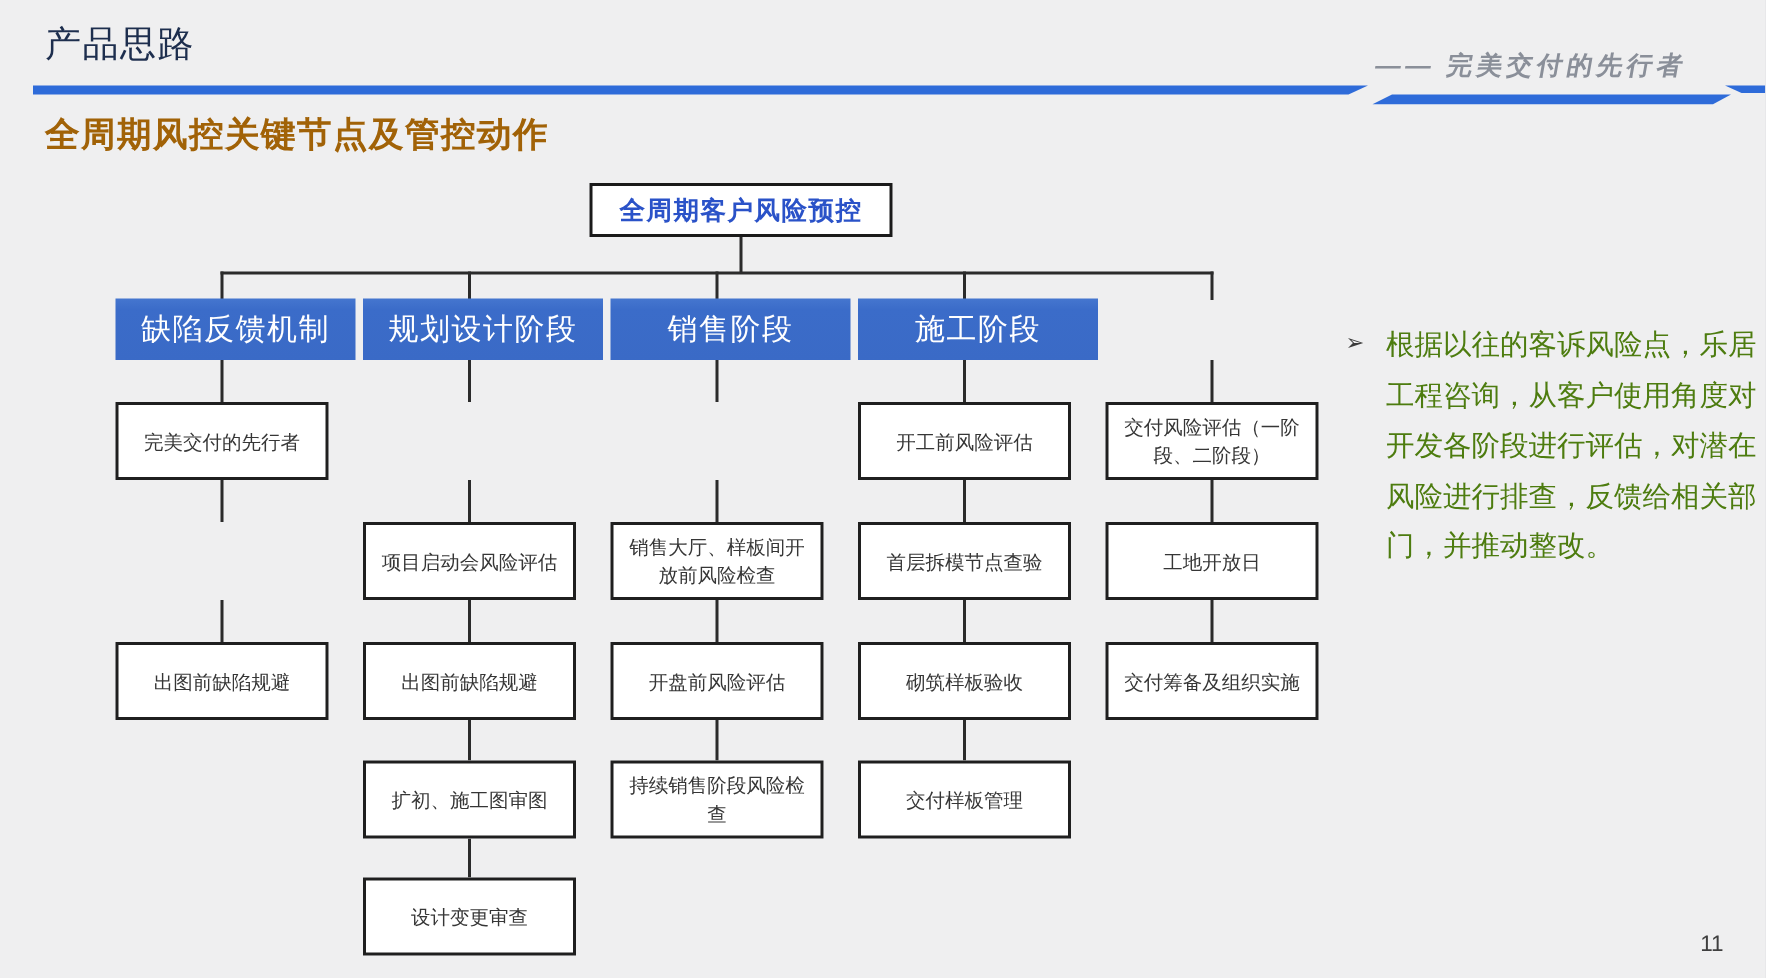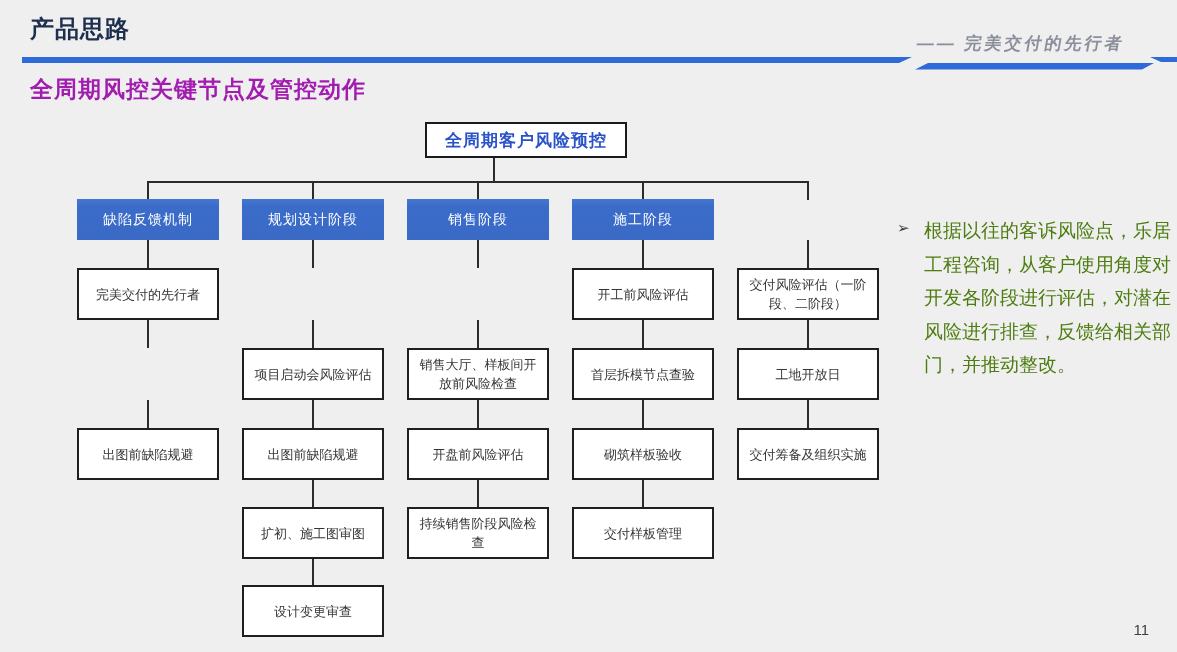--- a/index.html
+++ b/index.html
@@ -1,44 +1,44 @@
 <!DOCTYPE html>
 <html><head>
 <meta charset="utf-8">
 <style>
   html,body{margin:0;padding:0;background:#e4e4e6;}
   .stage{
     position:relative;width:1177px;height:652px;background:#EFEFF0;
     overflow:hidden;font-family:"Liberation Sans",sans-serif;
   }
   .title{
-    position:absolute;left:30px;top:13px;font-size:24px;font-weight:700;
+    position:absolute;left:30px;top:13px;font-size:24px;font-weight:400;
     color:#1D2E4E;letter-spacing:1px;
   }
   .slogan{
     position:absolute;right:52px;top:32px;font-size:17px;font-weight:700;
     color:#8A8F99;letter-spacing:3px;transform:skewX(-10deg);
   }
   .rule{position:absolute;left:0;top:0;width:1177px;height:80px;}
   .subtitle{
     position:absolute;left:30px;top:74px;font-size:23px;font-weight:700;
-    color:#a21caf;letter-spacing:1px;
+    color:#a16207;letter-spacing:1px;
   }
   .rootbox{
     position:absolute;left:393px;top:122px;width:202px;height:36px;
     background:#fff;border:2px solid #1A1A1A;box-sizing:border-box;
     display:flex;align-items:center;justify-content:center;
-    font-size:17px;font-weight:700;color:#2A52C8;letter-spacing:1px;margin-left:32px;
+    font-size:17px;font-weight:700;color:#2A52C8;letter-spacing:1px;
   }
   .ln{position:absolute;background:#2B2B2B;}
   .hdr{
-    position:absolute;top:199px;width:142px;height:41px;
+    position:absolute;top:199px;width:160px;height:41px;
     background:linear-gradient(180deg,#4576CF 0%,#3B6CC9 18%,#3A6AC6 100%);
     display:flex;align-items:center;justify-content:center;
-    color:#FFFFFF;font-size:14px;letter-spacing:1px;
+    color:#FFFFFF;font-size:20px;letter-spacing:1px;
   }
   .node{
     position:absolute;width:142px;height:52px;background:#fff;
     border:2px solid #1F1F1F;box-sizing:border-box;
     display:flex;align-items:center;justify-content:center;text-align:center;
     font-size:13px;line-height:19px;color:#363636;padding:2px 7px;
   }
   .c0{left:77px}.c1{left:242px}.c2{left:407px}.c3{left:572px}.c4{left:737px}
   .r0{top:268px}.r1{top:348px}.r2{top:428px}.r3{top:507px}.r4{top:585px}
   .note{position:absolute;left:897px;top:214px;width:276px;}

